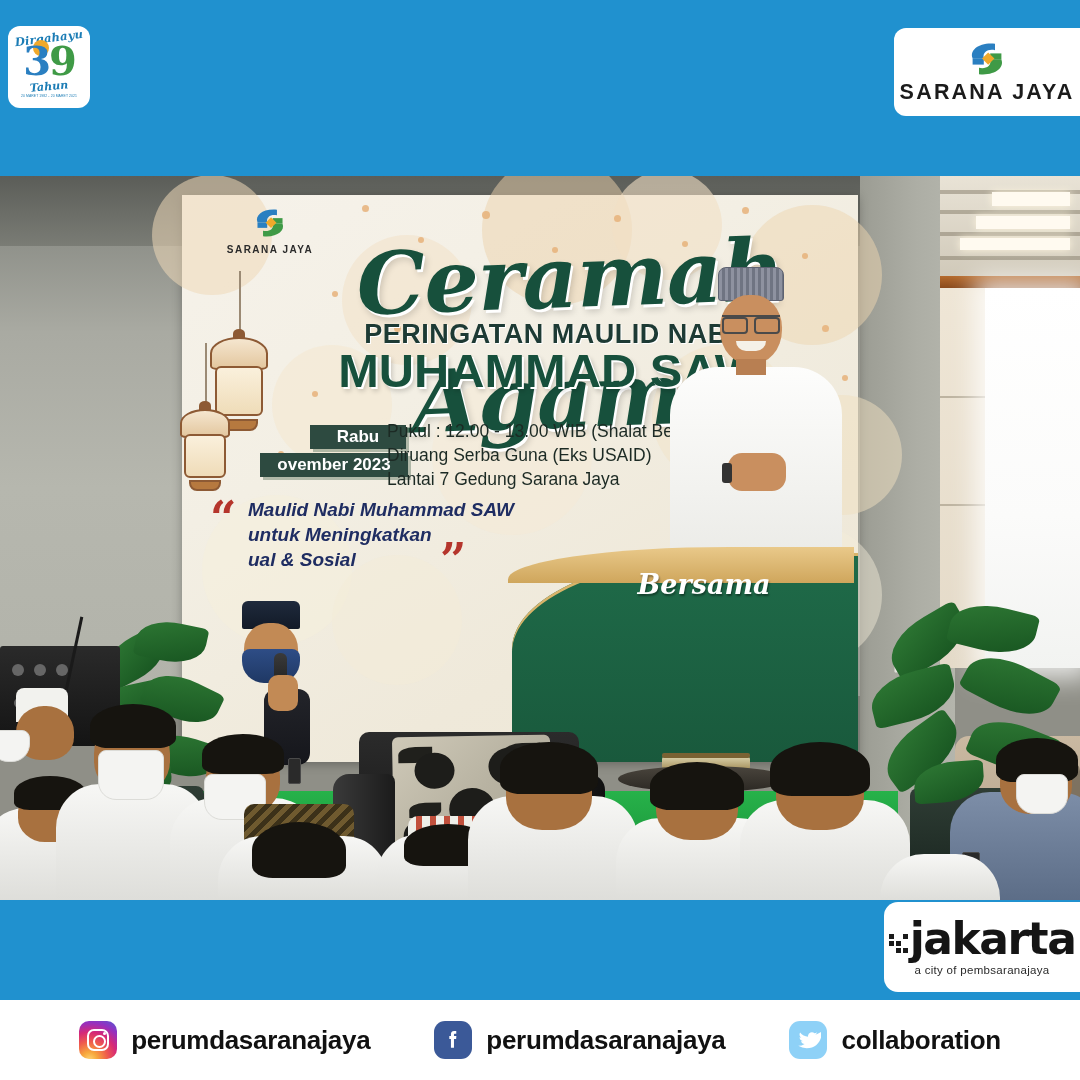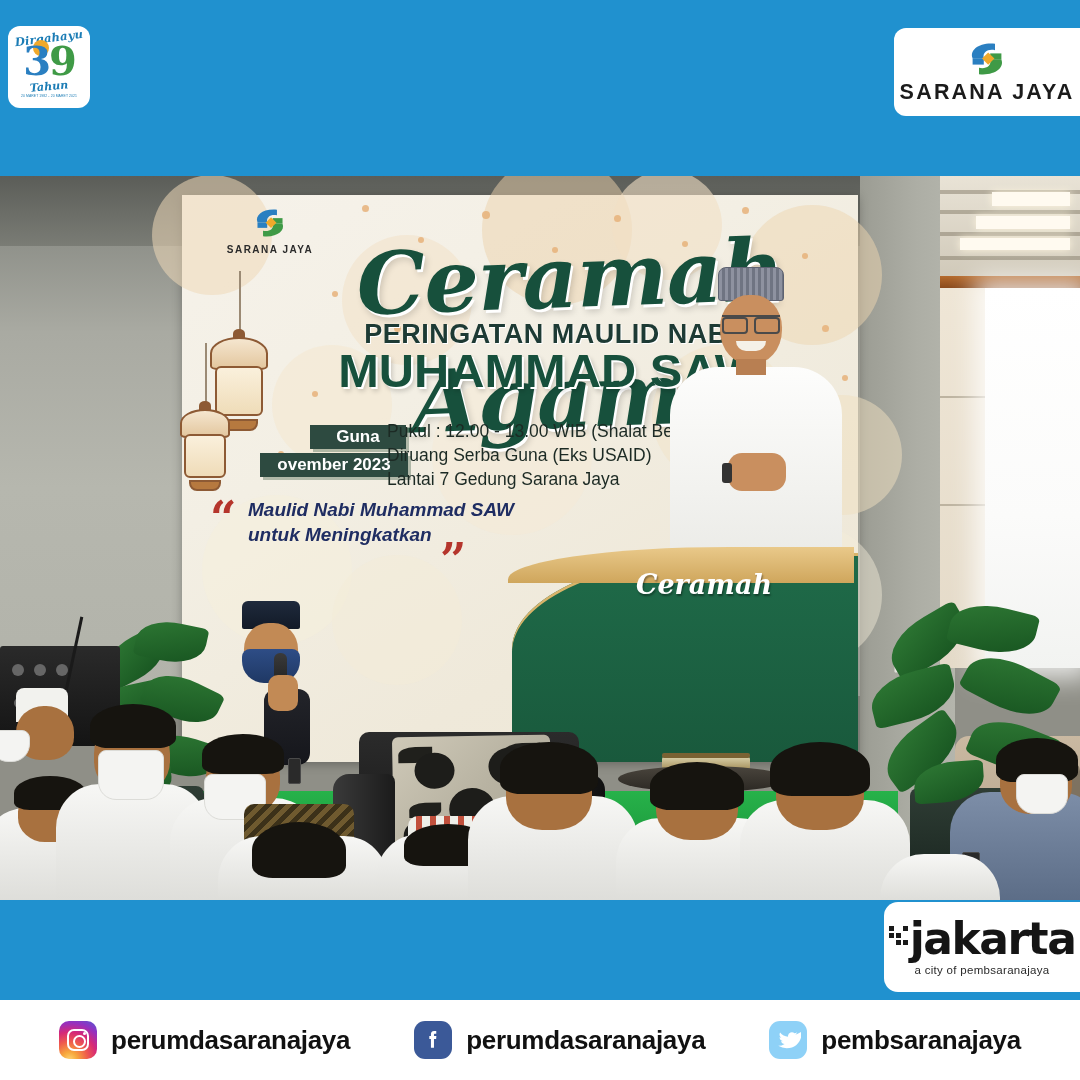--- a/index.html
+++ b/index.html
@@ -309,21 +309,21 @@
   .av-knob { position: absolute; background: #666; border-radius: 50%; }
   .mic-stand { position: absolute; left: 72px; top: 440px; width: 3px; height: 80px;
     background: #1a1a1a; transform: rotate(12deg); }
 
   
   .jakarta-badge {
     position: absolute; right: 0; top: 902px; width: 196px; height: 90px;
     background: #fff; border-radius: 14px 0 0 14px;
     display: flex; flex-direction: column; align-items: center; justify-content: center;
   }
-  .jak-row { display: flex; align-items: center; gap: 2px; }
+  .jak-row { display: flex; align-items: flex-end; gap: 2px; }
   .jak-dots { display: grid; grid-template-columns: repeat(3, 5px);
     grid-auto-rows: 5px; gap: 2px; margin-bottom: 6px; }
   .jak-dots i { background: #1a1a1a; display: block; width: 5px; height: 5px; }
   .jak-dots i.off { background: transparent; }
   .jak-word { font-size: 44px; font-weight: bold; color: #151515; letter-spacing: -1.5px;
     line-height: 40px; font-family: "DejaVu Sans", sans-serif; }
   .jak-tag { font-size: 11.5px; color: #2a2a2a; letter-spacing: .3px; margin-top: 5px; }
 
   
   .footer {
@@ -452,49 +452,50 @@
           <div class="cap"></div>
         <div class="dome"></div>
           <div class="body"></div>
           <div class="base"></div>
       </div>
 
       <div class="script-title">Ceramah Agama</div>
       <div class="kicker">PERINGATAN MAULID NABI</div>
       <div class="headline">MUHAMMAD SAW</div>
 
-      <div class="datebox day">Guna</div>
+      <div class="datebox day">Rabu</div>
       <div class="datebox date">ovember 2023</div>
 
       <div class="details">
         <div>Pukul : 12.00 - 13.00 WIB (Shalat  Berjama’ah)</div>
         <div>Diruang Serba Guna  (Eks USAID)</div>
         <div>Lantai 7 Gedung Sarana Jaya</div>
       </div>
 
       <div class="quote-mark quote-open">“</div>
       <div class="quote-text">
         <div>Maulid Nabi Muhammad SAW</div>
         <div>untuk Meningkatkan</div>
+        <div>ual &amp; Sosial</div>
       </div>
       <div class="quote-mark quote-close">”</div>
 
       <div class="ustadz">
         <div class="u-robe"></div>
         <div class="u-cap"></div>
         <div class="u-head"></div>
         <div class="u-glasses"></div>
         <div class="u-smile"></div>
         <div class="u-neck"></div>
         <div class="u-hands"></div>
         <div class="u-watch"></div>
       </div>
 
       <div class="green-wave"></div>
-      <div class="bersama">Ceramah</div>
+      <div class="bersama">Bersama</div>
     </div>
 
     <div class="stage"></div>
     <div class="stage-front"></div>
 
     <div class="socket" style="left:796px;"></div>
     <div class="socket" style="left:826px;"></div>
     <div class="cable"></div>
 
     <div class="armchair">
@@ -654,16 +655,16 @@
       </div>
       <div class="label">perumdasaranajaya</div>
     </div>
 
     <div class="social">
       <div class="sicon tw">
         <svg class="glyph-svg" viewBox="0 0 24 24">
             <path fill="#fff" d="M21 6.3c-.7.3-1.4.5-2.2.6.8-.5 1.4-1.2 1.7-2.1-.8.5-1.6.8-2.5 1A3.6 3.6 0 0 0 12 8.1c0 .3 0 .6.1.8A10.2 10.2 0 0 1 4.7 5c-.3.6-.5 1.2-.5 1.9 0 1.2.6 2.3 1.6 3-.6 0-1.1-.2-1.6-.4 0 1.7 1.2 3.2 2.9 3.5-.5.2-1.1.2-1.6.1.4 1.4 1.8 2.5 3.4 2.5A10.3 10.3 0 0 1 3 17.4a14.4 14.4 0 0 0 7.8 2.3c9.4 0 14.2-7.9 13.8-14.7.8-.5 1.1-1 1.4-1.6z"></path>
           </svg>
       </div>
-      <div class="label">pembsaranajaya</div>
+      <div class="label">collaboration</div>
     </div>
   </div>
 </div>
 
 </body></html>

